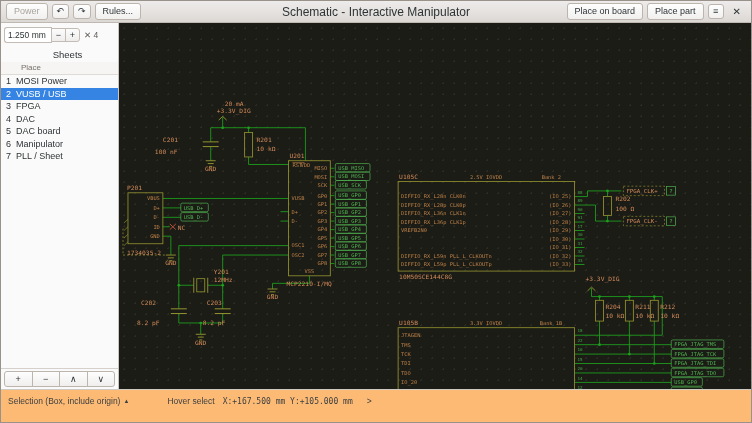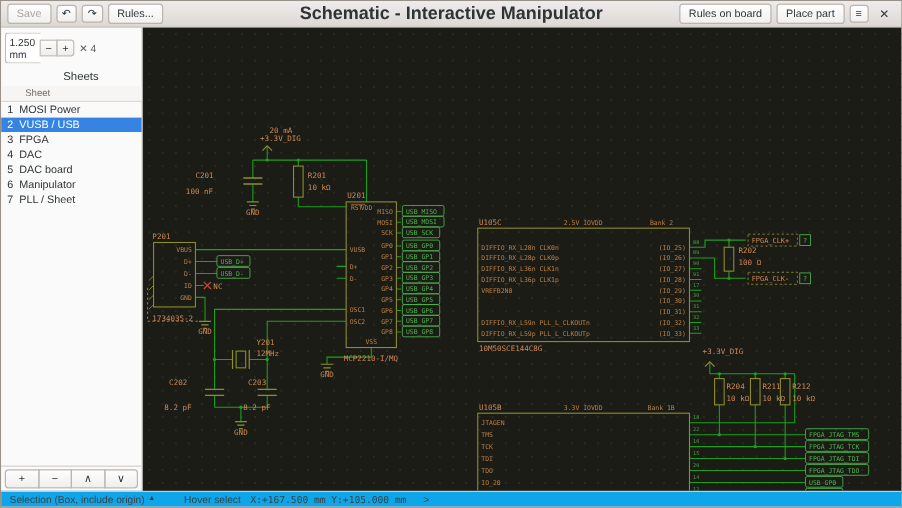--- a/index.html
+++ b/index.html
@@ -5,30 +5,30 @@
   * { box-sizing: border-box; margin: 0; padding: 0; }
   html,body { width:752px; height:423px; overflow:hidden; }
   body { font-family:"Liberation Sans", sans-serif; background:#d8d4d0; }
   .window { width:752px; height:423px; display:flex; flex-direction:column; border:1px solid #98928b; background:#f6f5f4; }
 
   
   .headerbar { height:22px; flex:0 0 22px; background:linear-gradient(#eeeceb,#dcd8d4); border-bottom:1px solid #bfb9b2; display:flex; align-items:center; padding:0 5px; gap:4px; position:relative; }
   .btn { background:linear-gradient(#fefefe,#f1f0ef); border:1px solid #bcb5ad; border-radius:3px; font-size:9px; line-height:1; padding:3px 7px; color:#2e3436; cursor:default; white-space:nowrap; }
   .btn.disabled { color:#a9a39c; }
   .iconbtn { padding:2px 4px; min-width:16px; text-align:center; font-size:9px; }
-  .title { position:absolute; left:50%; transform:translateX(-50%); font-size:15px; font-weight:bold; color:#2e3436; white-space:nowrap; }
+  .title { position:absolute; left:50%; transform:translateX(-50%); font-size:12px; font-weight:normal; color:#2e3436; white-space:nowrap; }
   .hdr-right { margin-left:auto; display:flex; align-items:center; gap:4px; }
   .closebtn { border:none; background:none; font-size:10px; color:#2e3436; padding:2px 5px; }
 
   .body { flex:1 1 auto; display:flex; min-height:0; }
 
   
   .sidebar { width:118px; flex:0 0 118px; background:#fbfafa; border-right:1px solid #c9c4be; display:flex; flex-direction:column; }
   .gridrow { display:flex; align-items:center; padding:4px 3px 3px 3px; }
-  .spin-entry { background:#fff; border:1px solid #c3bcb5; border-right:none; border-radius:3px 0 0 3px; font-size:8.5px; padding:2px 3px; width:30px; color:#2e3436; }
+  .spin-entry { background:#fff; border:1px solid #c3bcb5; border-right:none; border-radius:3px 0 0 3px; font-size:8.5px; padding:2px 3px; width:48px; color:#2e3436; }
   .spin-btn { width:15px; border:1px solid #c3bcb5; background:linear-gradient(#fcfcfc,#efedec); text-align:center; font-size:9px; padding:1px 0; margin-left:-1px; color:#2e3436; }
   .spin-btn.last { border-radius:0 3px 3px 0; }
   .gridmult { font-size:8.5px; color:#5f5a54; margin-left:4px; }
   .sheets-title { text-align:center; font-size:9.5px; color:#2e3436; padding:3px 0 2px 16px; }
   .sheet-colhdr { font-size:8px; color:#756f68; padding:1px 0 2px 20px; border-bottom:1px solid #dedad5; background:#f6f5f4; }
   .sheet-list { }
   .sheet-row { display:flex; align-items:center; height:12.5px; font-size:9px; color:#2e3436; }
   .sheet-row .num { width:15px; padding-left:5px; }
   .sheet-row.selected { background:#3584e4; color:#ffffff; }
   .side-spacer { flex:1 1 auto; }
@@ -36,56 +36,56 @@
   .tbtn { flex:1; border:1px solid #bcb5ad; margin-left:-1px; background:linear-gradient(#fdfdfd,#f0efee); font-size:9px; text-align:center; padding:2px 0; color:#2e3436; }
   .tbtn.first { margin-left:0; border-radius:3px 0 0 3px; }
   .tbtn.last { border-radius:0 3px 3px 0; }
 
   
   .canvas { flex:1 1 auto; position:relative; background-color:#1c1c17; background-image:radial-gradient(#2b2b23 1px, transparent 1px); background-size:11px 11px; overflow:hidden; }
   .canvas svg { position:absolute; inset:0; width:100%; height:100%; display:block; }
   .canvas svg text { font-family:"DejaVu Sans Mono", monospace; }
 
   
-  .statusbar { height:13px; flex:0 0 13px; background:#0ea5e9; border-top:1px solid #cfc9c3; display:flex; align-items:center; font-size:8.5px; color:#3a3f42; padding:0 7px; }
+  .statusbar { height:13px; flex:0 0 13px; background:#fdba74; border-top:1px solid #cfc9c3; display:flex; align-items:flex-end; font-size:8.5px; color:#3a3f42; padding:16px 7px; }
   .status-mode { display:flex; align-items:center; gap:3px; }
   .caret { font-size:6px; color:#3a3f42; }
-  .hint { margin-left:24px; }
+  .hint { margin-left:38px; }
   .coords { margin-left:8px; font-family:"DejaVu Sans Mono", monospace; font-size:8px; }
   .chev { margin-left:14px; color:#3a3f42; }
 </style>
 </head>
 <body>
 
 <div class="window">
 
   <div class="headerbar">
-    <button class="btn disabled">Save</button>
+    <button class="btn disabled">Power</button>
     <button class="btn iconbtn"><span>↶</span></button>
     <button class="btn iconbtn"><span>↷</span></button>
     <button class="btn">Rules...</button>
     <div class="title">Schematic - Interactive Manipulator</div>
     <div class="hdr-right">
-      <button class="btn">Rules on board</button>
+      <button class="btn">Place on board</button>
       <button class="btn">Place part</button>
       <button class="btn iconbtn"><span>≡</span></button>
       <button class="closebtn"><span>✕</span></button>
     </div>
   </div>
 
   <div class="body">
     <div class="sidebar">
       <div class="gridrow">
         <div class="spin-entry">1.250 mm</div>
         <div class="spin-btn">−</div>
         <div class="spin-btn last">+</div>
         <div class="gridmult">✕ 4</div>
       </div>
       <div class="sheets-title">Sheets</div>
-      <div class="sheet-colhdr">Sheet</div>
+      <div class="sheet-colhdr">Place</div>
       <div class="sheet-list">
           <div class="sheet-row">
             <span class="num">1</span>
             <span>MOSI Power</span>
           </div>
           <div class="sheet-row selected">
             <span class="num">2</span>
             <span>VUSB / USB</span>
           </div>
           <div class="sheet-row">

